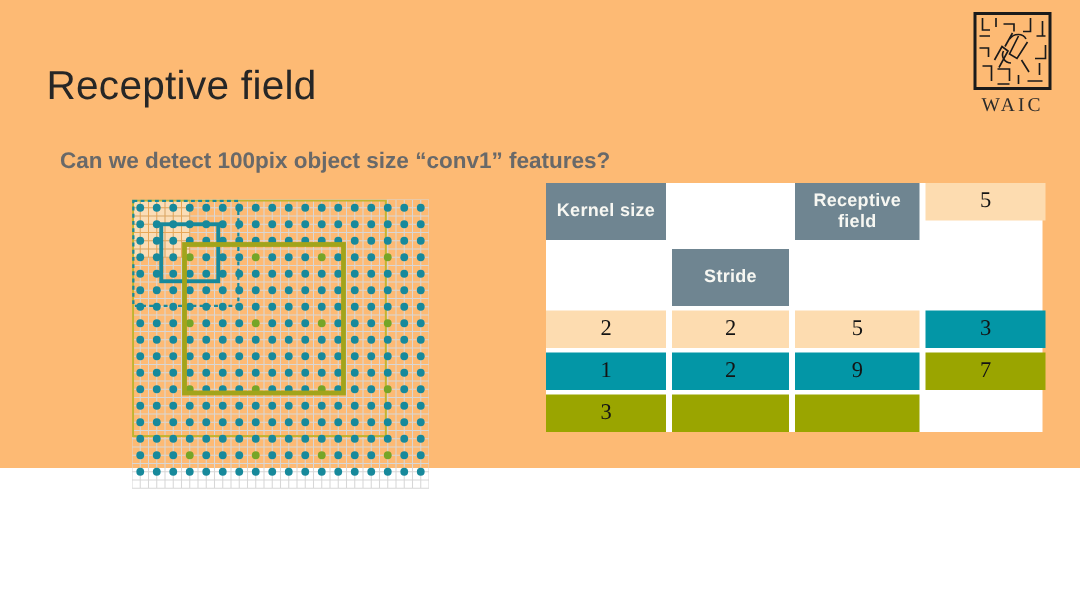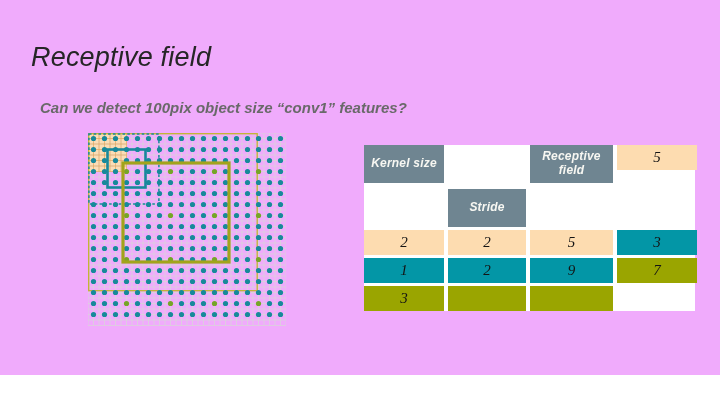--- a/index.html
+++ b/index.html
@@ -1,42 +1,54 @@
 <!DOCTYPE html>
 <html><head>
 <meta charset="utf-8">
 <style>
   html,body{margin:0;padding:0;}
   body{width:720px;height:405px;background:#ffffff;font-family:"Liberation Sans",sans-serif;overflow:hidden;}
-  .slide{position:relative;width:720px;height:375px;background:#f0abfc;font-style:italic;}
+  .slide{position:relative;width:720px;height:312px;background:#fdba74;}
 
   .title{position:absolute;left:31px;top:42px;font-size:27px;letter-spacing:0.2px;color:#262626;font-weight:400;}
   .subtitle{position:absolute;left:40px;top:99px;font-size:15px;font-weight:700;color:#696969;}
 
   .logo{position:absolute;top:8px;right:12px;width:66px;text-align:center;}
   .logo-box{width:52px;height:52px;margin:0 auto;border:2px solid #1a1a1a;box-sizing:border-box;}
   .logo-label{margin-top:2px;font-family:"Liberation Serif",serif;font-size:13px;letter-spacing:2px;color:#2a2a2a;}
 
   .diagram{position:absolute;left:88px;top:133px;}
 
-  .conv-table{position:absolute;left:364px;top:145px;width:331px;display:grid;
+  .conv-table{position:absolute;left:364px;top:122px;width:331px;display:grid;
     grid-template-columns:80px 78px 83px 80px;column-gap:4px;row-gap:3px;background:#ffffff;}
   .hd{height:38px;display:flex;align-items:center;justify-content:center;text-align:center;
     color:#f7f7f2;font-size:12px;font-weight:700;line-height:1.15;letter-spacing:0.2px;}
   .cd{height:25px;display:flex;align-items:center;justify-content:center;
     font-family:"Liberation Serif",serif;font-size:15px;color:#141414;}
 </style>
 </head>
 <body>
 
 <div class="slide">
 
   <div class="title">Receptive field</div>
   <div class="subtitle">Can we detect 100pix object size “conv1” features?</div>
 
+  <div class="logo">
+    <div class="logo-box">
+      <svg width="48" height="48" viewBox="0 0 48 48">
+        <g fill="none" stroke="#1a1a1a" stroke-width="1.1">
+          <path d="M4 2v8h5 M13 2v6 M18 6h7v5 M36 2v9h-5 M44 4v10 M2 14h7 M40 14h6 M2 22h6v6 M46 20v9h-7"></path>
+          <path d="M12 30l5-9 4 3-6 11 M24 12l-5 9 M28 14l-6 12 5 3 7-11 M30 30l5 8 M14 36h8v8 M28 40v6 M34 44h10 M42 32v8 M4 34h6v10 M14 46h8"></path>
+          <path d="M22 16c3-4 9-4 11 0 M18 24c-2 4 1 8 5 8"></path>
+        </g>
+      </svg>
+    </div>
+    <div class="logo-label">WAIC</div>
+  </div>
 
   <svg class="diagram" viewBox="0 0 198 192.5" width="198" height="192.5">
       <rect x="0" y="0" width="38.5" height="38.5" fill="#fbddb6"></rect>
       <path d="M0 0V192.5M5.5 0V192.5M11 0V192.5M16.5 0V192.5M22 0V192.5M27.5 0V192.5M33 0V192.5M38.5 0V192.5M44 0V192.5M49.5 0V192.5M55 0V192.5M60.5 0V192.5M66 0V192.5M71.5 0V192.5M77 0V192.5M82.5 0V192.5M88 0V192.5M93.5 0V192.5M99 0V192.5M104.5 0V192.5M110 0V192.5M115.5 0V192.5M121 0V192.5M126.5 0V192.5M132 0V192.5M137.5 0V192.5M143 0V192.5M148.5 0V192.5M154 0V192.5M159.5 0V192.5M165 0V192.5M170.5 0V192.5M176 0V192.5M181.5 0V192.5M187 0V192.5M192.5 0V192.5M198 0V192.5M0 0H198M0 5.5H198M0 11H198M0 16.5H198M0 22H198M0 27.5H198M0 33H198M0 38.5H198M0 44H198M0 49.5H198M0 55H198M0 60.5H198M0 66H198M0 71.5H198M0 77H198M0 82.5H198M0 88H198M0 93.5H198M0 99H198M0 104.5H198M0 110H198M0 115.5H198M0 121H198M0 126.5H198M0 132H198M0 137.5H198M0 143H198M0 148.5H198M0 154H198M0 159.5H198M0 165H198M0 170.5H198M0 176H198M0 181.5H198M0 187H198M0 192.5H198" stroke="#d7d7d7" stroke-width="0.7" fill="none"></path>
       <path d="M0 0V38.5M0 0H38.5M5.5 0V38.5M0 5.5H38.5M11 0V38.5M0 11H38.5M16.5 0V38.5M0 16.5H38.5M22 0V38.5M0 22H38.5M27.5 0V38.5M0 27.5H38.5M33 0V38.5M0 33H38.5M38.5 0V38.5M0 38.5H38.5" stroke="#e8a757" stroke-width="0.7" fill="none"></path>
       <rect x="0.7" y="0.7" width="168.5" height="157" fill="none" stroke="#c2b42f" stroke-width="1.3"></rect>
       <rect x="0.9" y="0.9" width="70" height="70" fill="none" stroke="#17899b" stroke-width="1.5" stroke-dasharray="2.6 2.2"></rect>
       <circle cx="5.5" cy="5.5" r="2.6" fill="#17899b"></circle>
       <circle cx="16.5" cy="5.5" r="2.6" fill="#17899b"></circle>
       <circle cx="27.5" cy="5.5" r="2.6" fill="#17899b"></circle>

